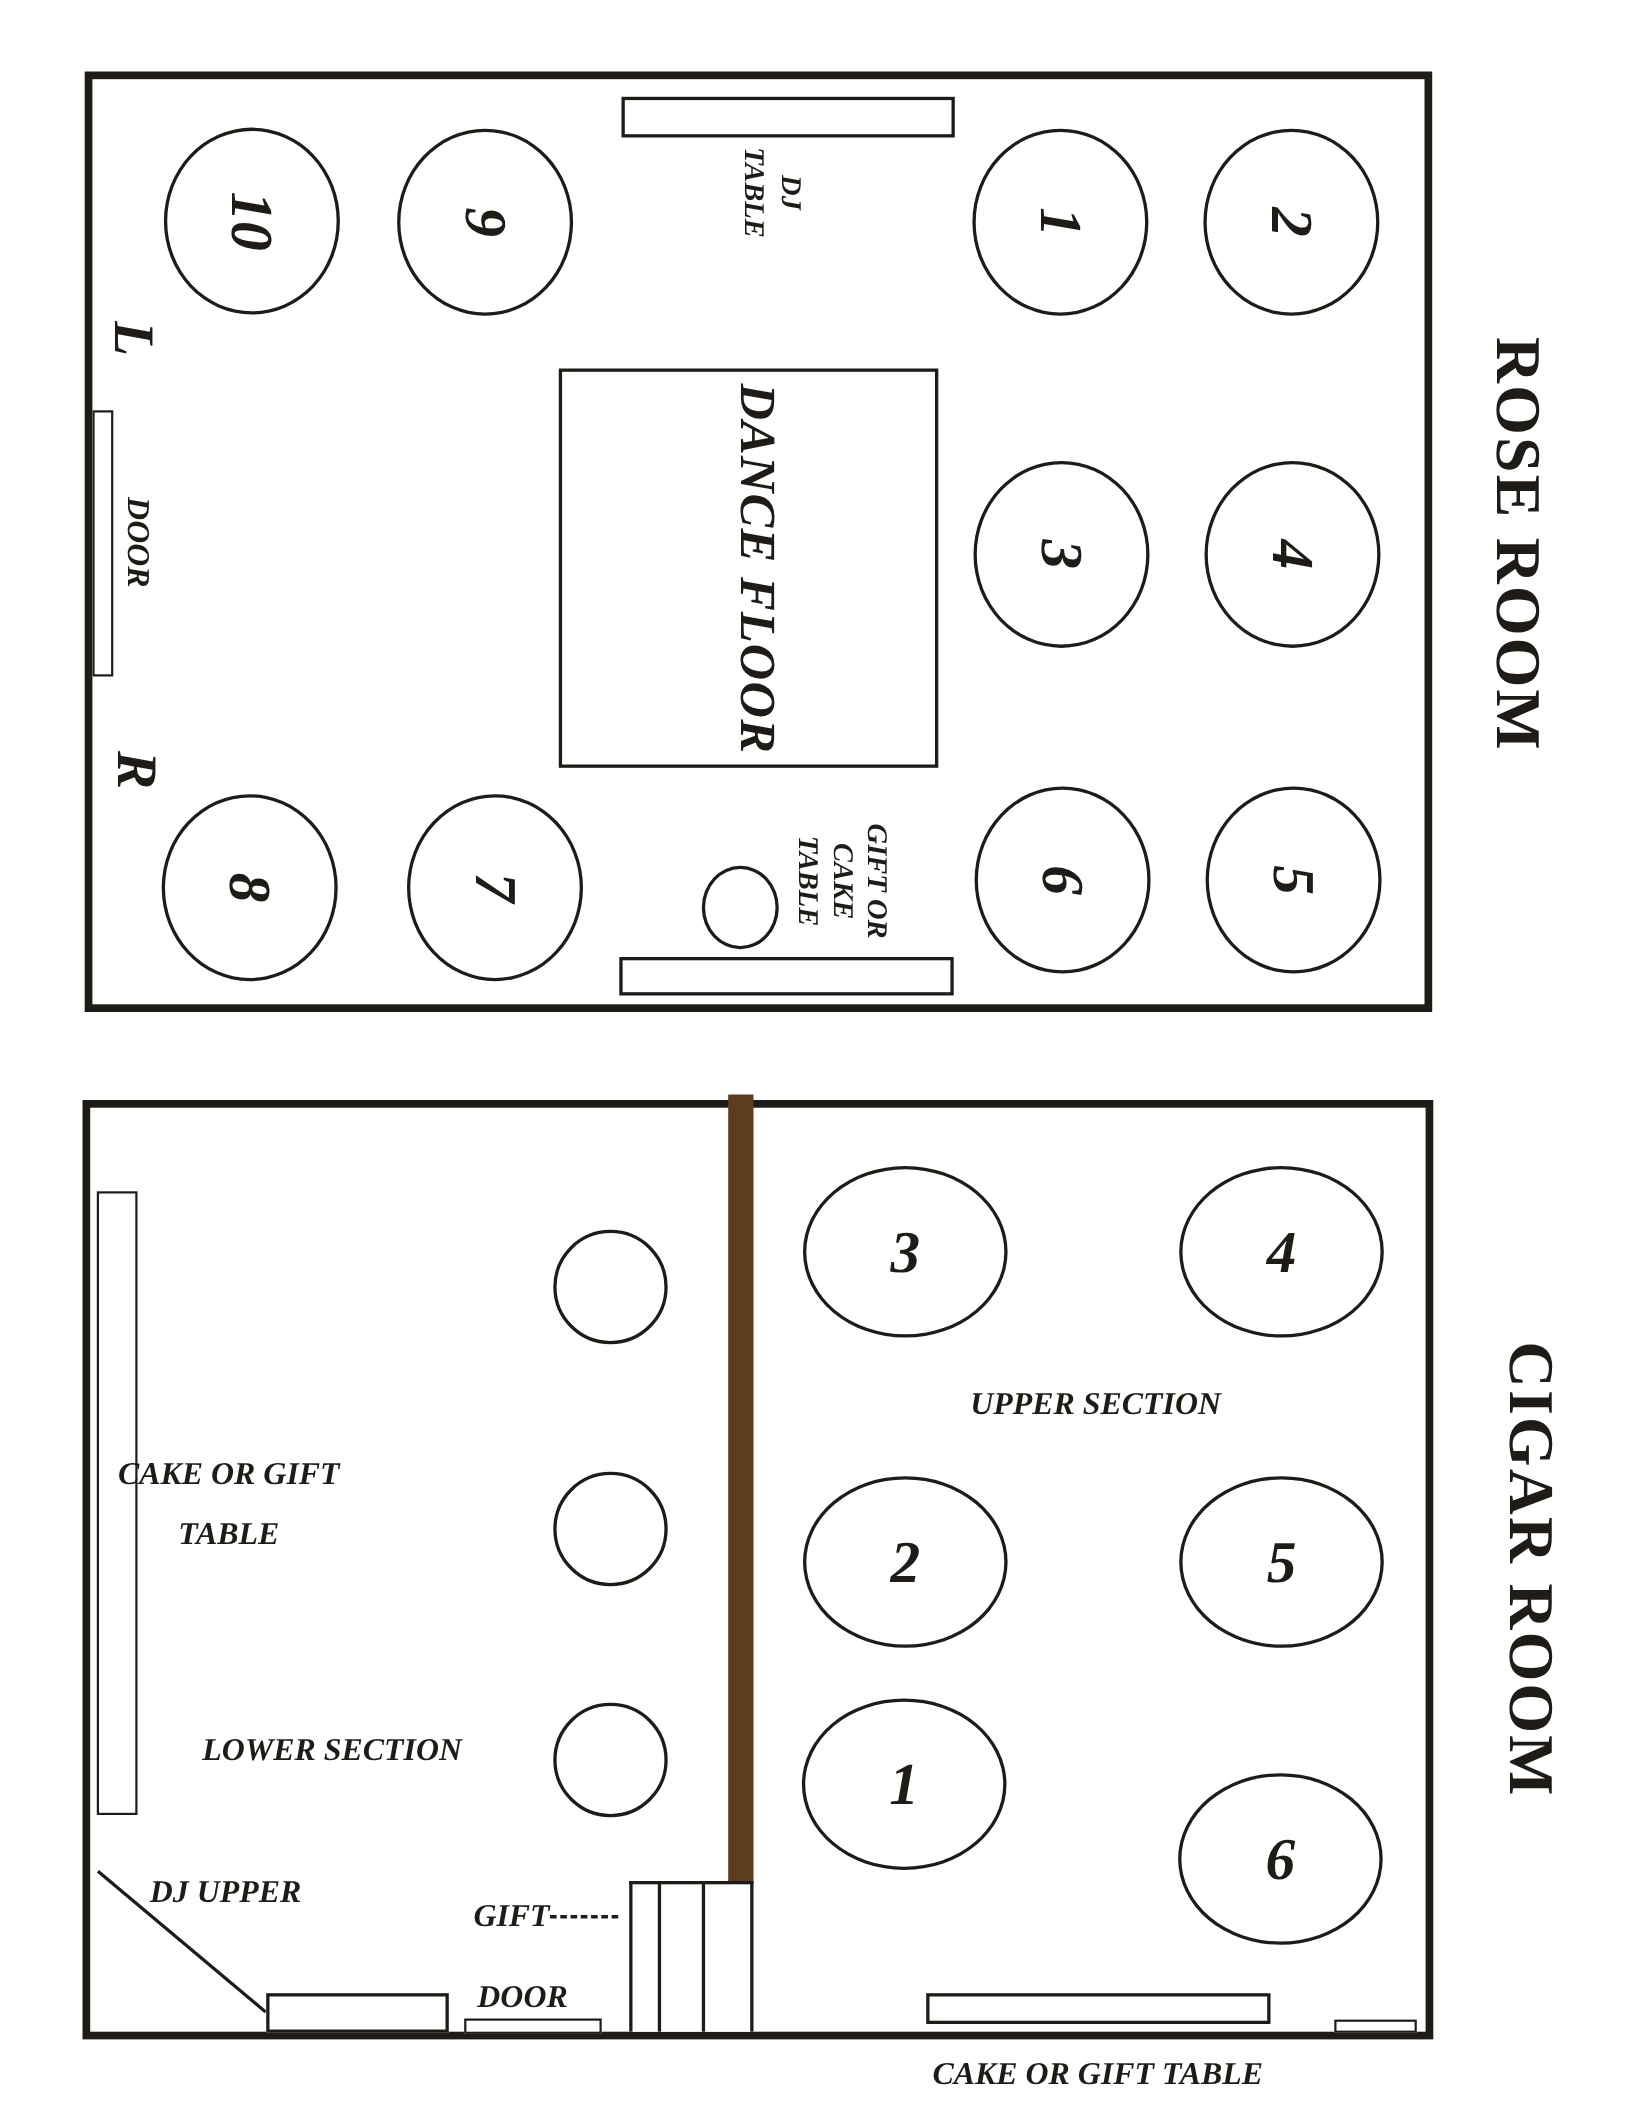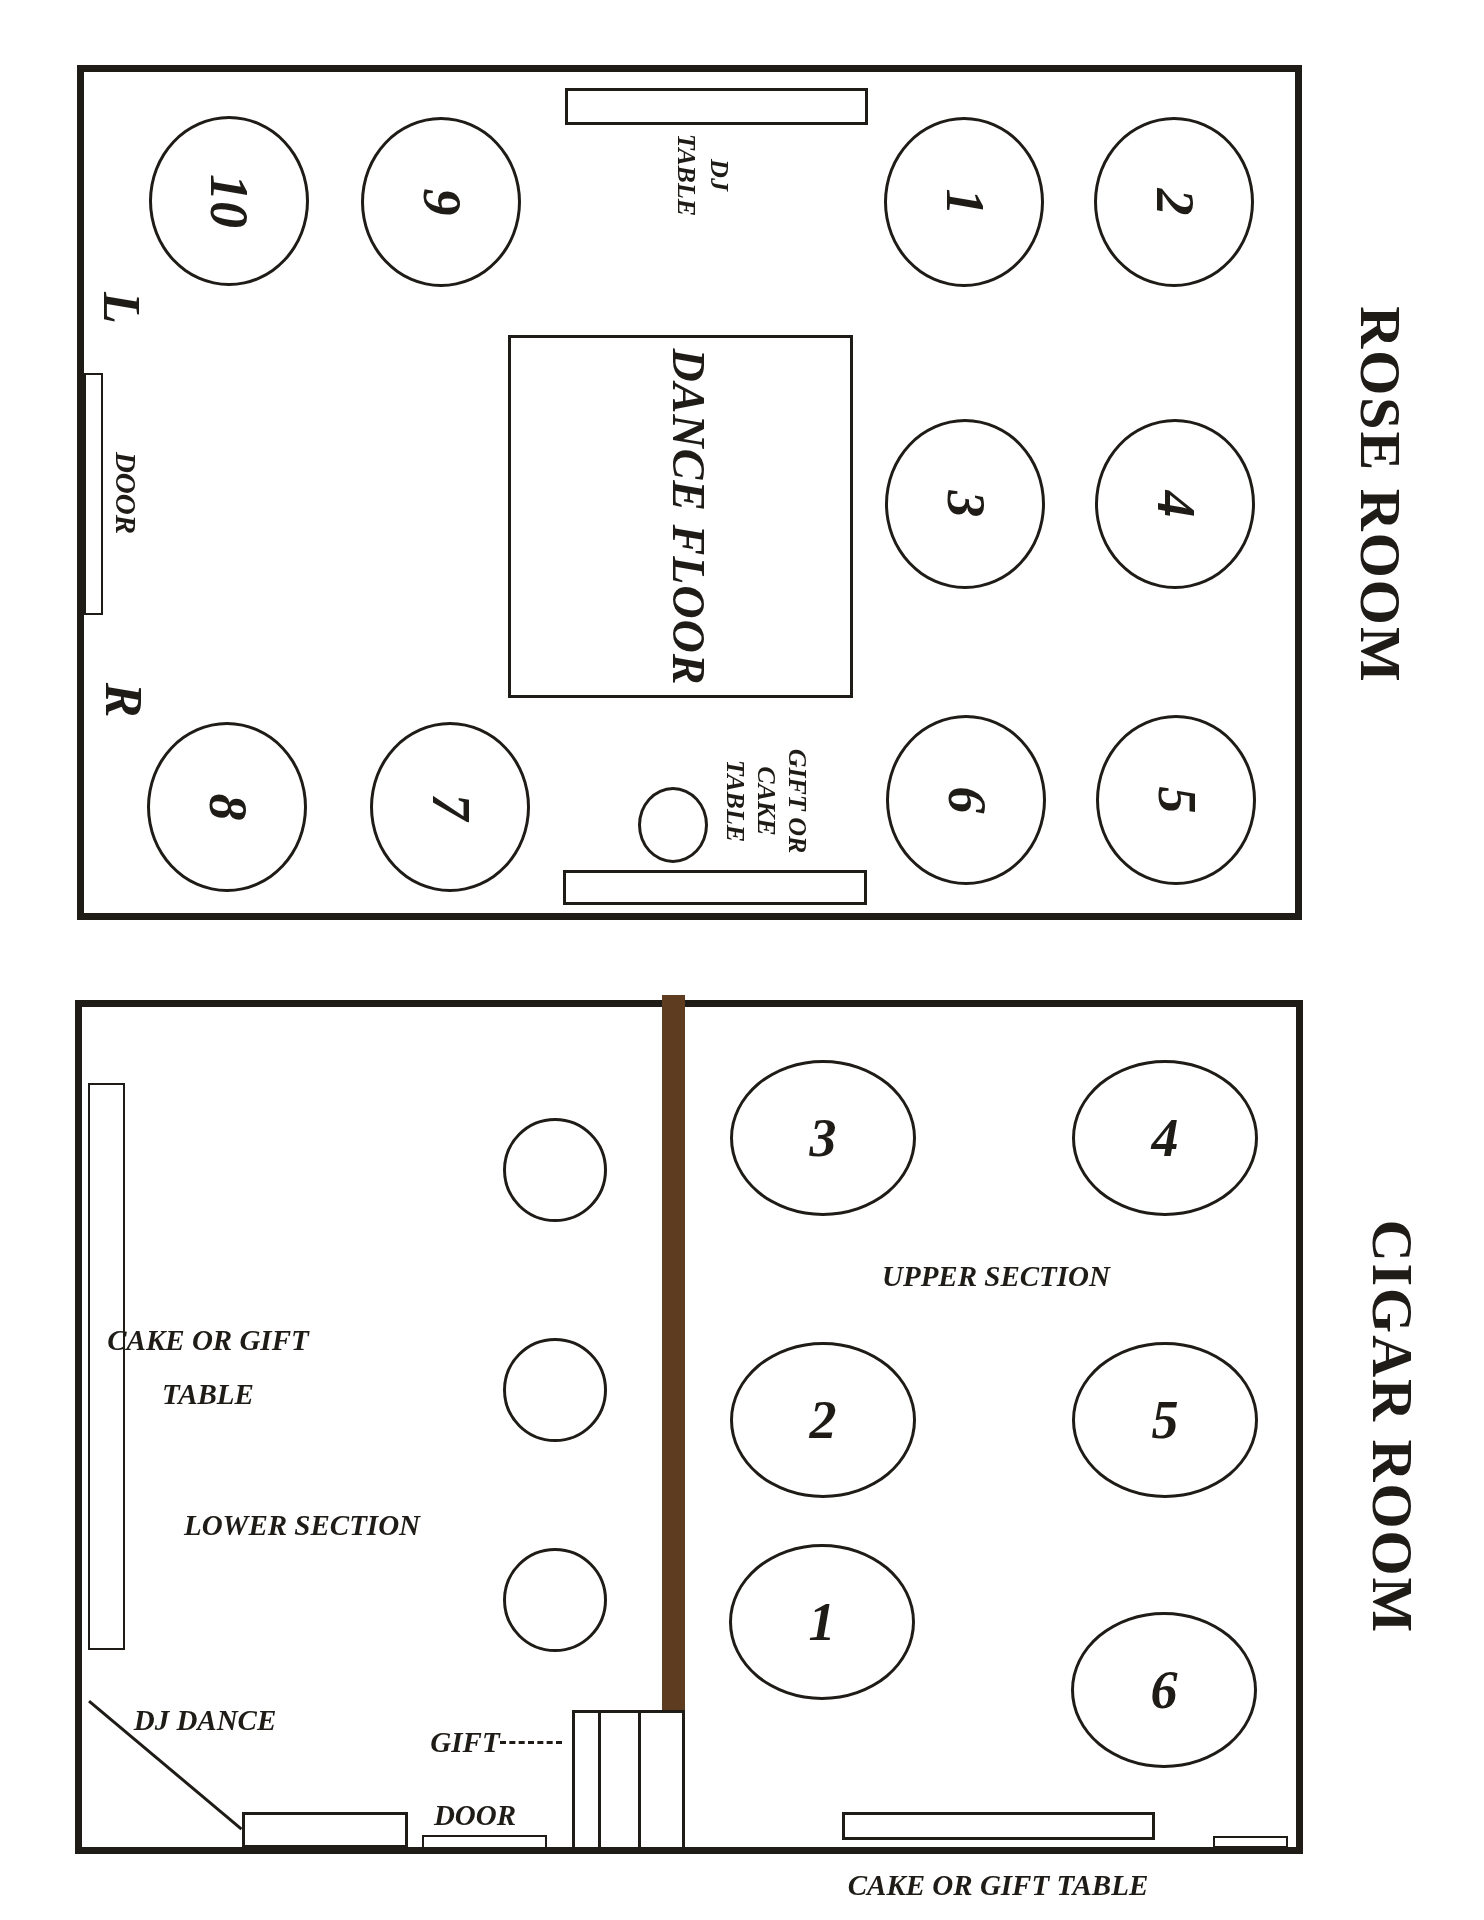--- a/index.html
+++ b/index.html
@@ -93,21 +93,21 @@
 
   <div class="divider" style="left:662px;top:995px;width:23px;height:715px;"></div>
 
   <div class="thinbox" style="left:88px;top:1083px;width:37px;height:567px;"></div>
   <div class="lbl tc" style="left:208px;top:1368px;line-height:1.85;">
     <span style="display:block">CAKE OR GIFT</span>
     <span style="display:block">TABLE</span>
   </div>
 
   <div class="lbl" style="left:996px;top:1277px;font-style:italic;">UPPER SECTION</div>
-  <div class="lbl" style="left:302px;top:1526px;">LOWER SECTION</div>
+  <div class="lbl" style="left:302px;top:1592px;">LOWER SECTION</div>
 
   <div class="ellipse" style="left:503px;top:1118px;width:104px;height:104px;"></div>
   <div class="ellipse" style="left:503px;top:1338px;width:104px;height:104px;"></div>
   <div class="ellipse" style="left:503px;top:1548px;width:104px;height:104px;"></div>
 
   <div class="ellipse" style="left:730px;top:1060px;width:186px;height:156px;">
     <span class="num">3</span>
     </div>
   <div class="ellipse" style="left:1072px;top:1060px;width:186px;height:156px;">
     <span class="num">4</span>
@@ -118,21 +118,21 @@
   <div class="ellipse" style="left:1072px;top:1342px;width:186px;height:156px;">
     <span class="num">5</span>
     </div>
   <div class="ellipse" style="left:729px;top:1544px;width:186px;height:156px;">
     <span class="num">1</span>
     </div>
   <div class="ellipse" style="left:1071px;top:1612px;width:186px;height:156px;">
     <span class="num">6</span>
     </div>
 
-  <div class="lbl" style="left:205px;top:1721px;">DJ DANCE</div>
+  <div class="lbl" style="left:205px;top:1721px;">DJ UPPER</div>
   <div class="line" style="left:90px;top:1700px;width:199px;transform-origin:left top;transform:rotate(40deg);"></div>
   <div class="box" style="left:242px;top:1812px;width:166px;height:36px;"></div>
 
   <div class="lbl" style="left:465px;top:1743px;">GIFT</div>
   <div class="dashed" style="left:500px;top:1741px;width:62px;"></div>
   <div class="box" style="left:572px;top:1710px;width:113px;height:137px;border-bottom:none;"></div>
   <div class="stepline" style="left:598px;top:1712px;height:135px;"></div>
   <div class="stepline" style="left:638px;top:1712px;height:135px;"></div>
 
   <div class="lbl" style="left:475px;top:1816px;">DOOR</div>

